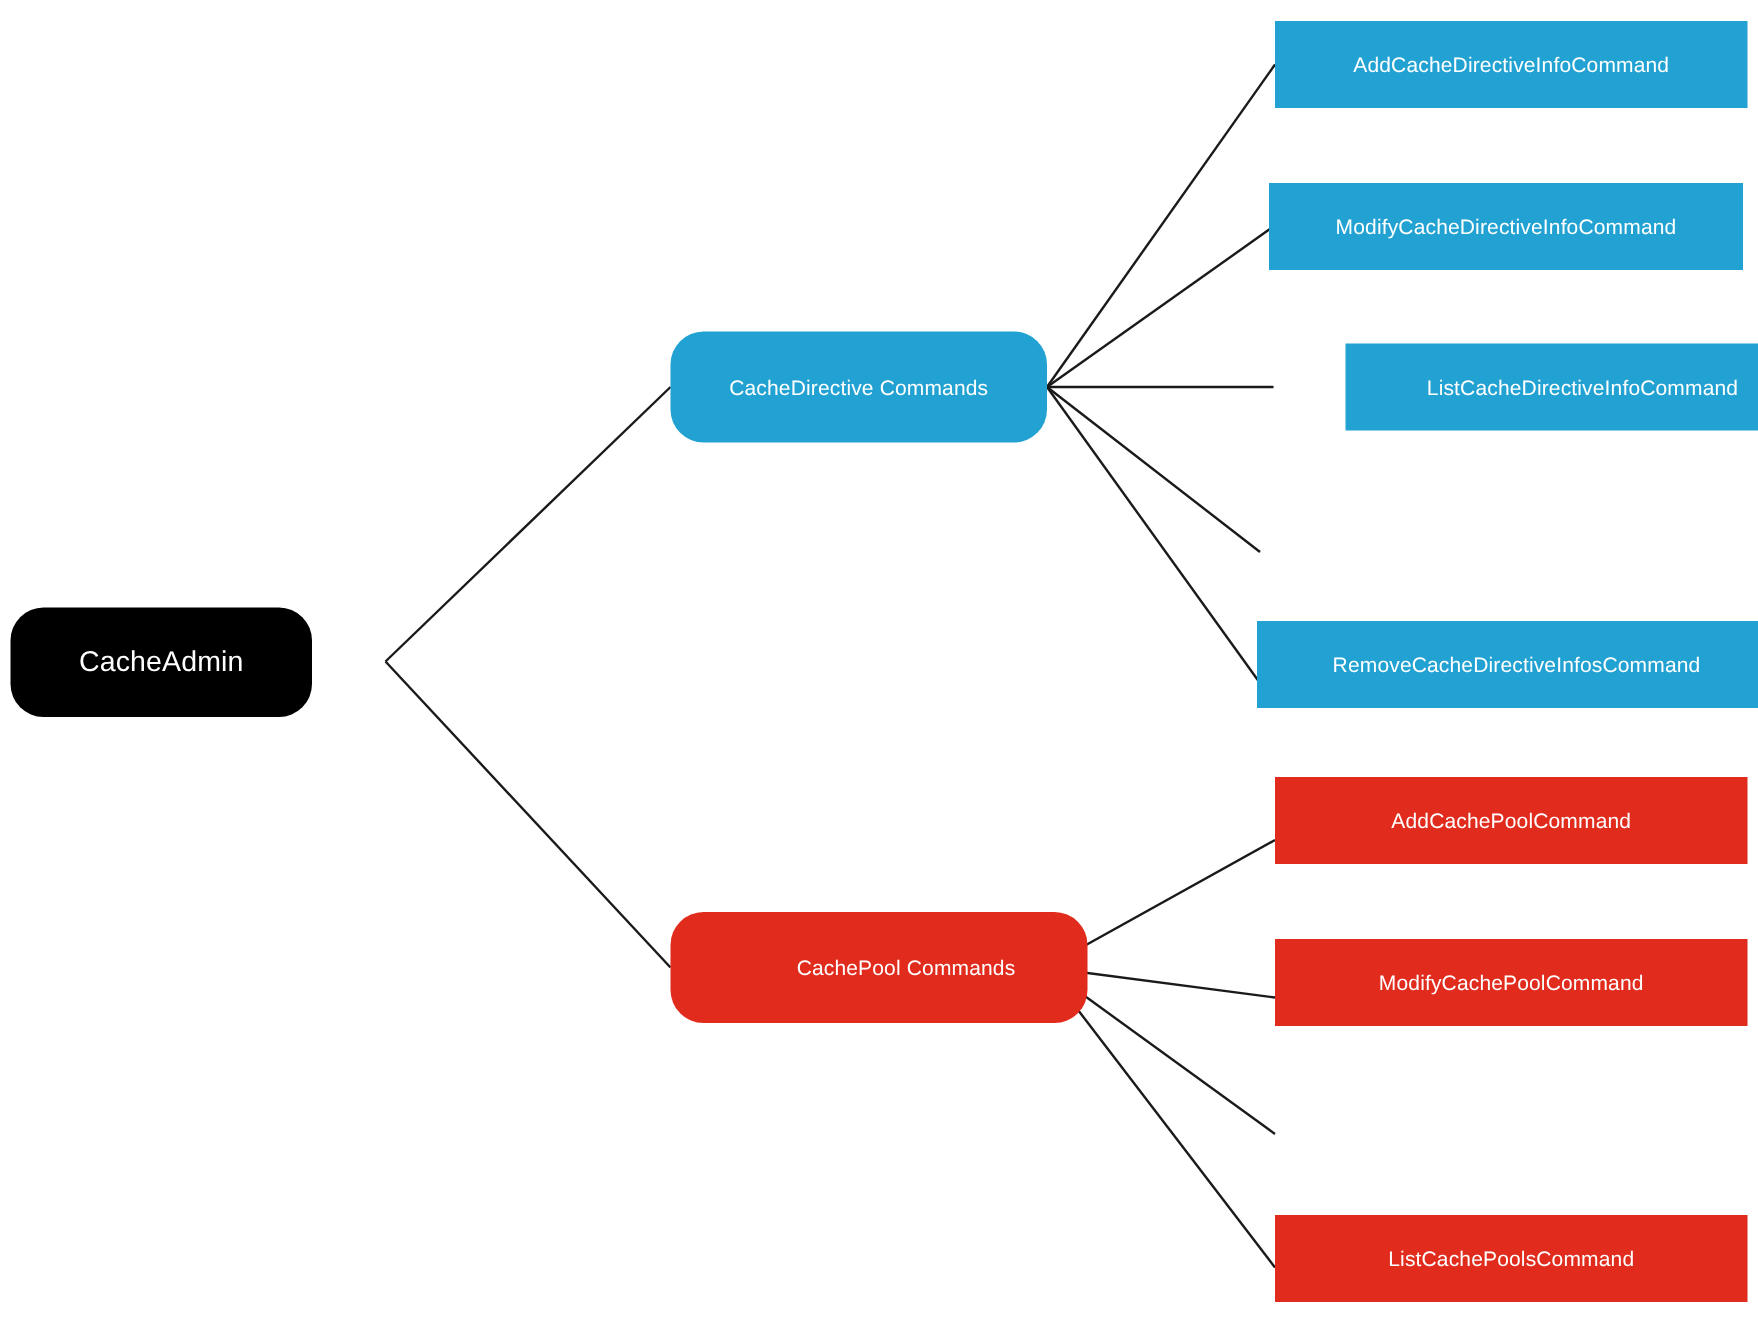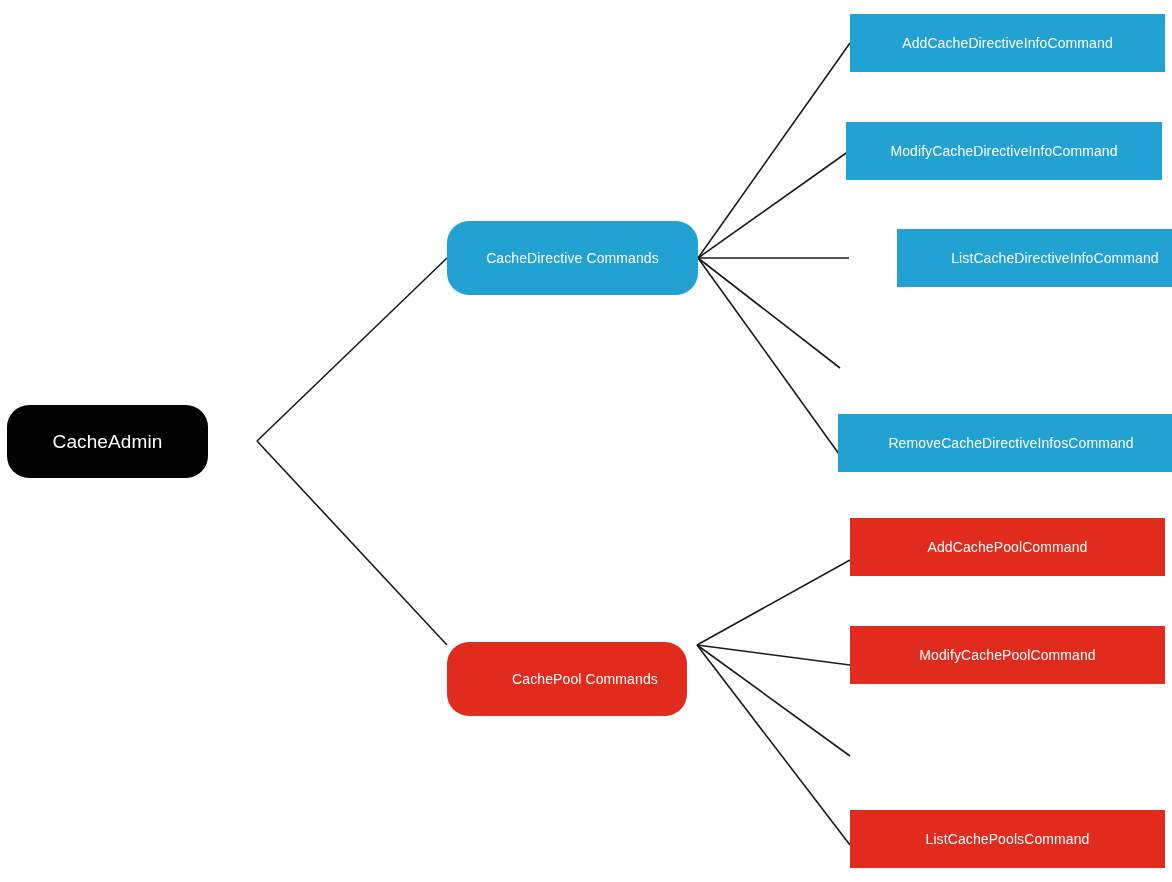--- a/index.html
+++ b/index.html
@@ -87,21 +87,21 @@
   </svg>
 
   <div class="node root" style="left:7px; top:405px; width:201px; height:73px;">
     <span>CacheAdmin</span>
   </div>
 
   <div class="node branch-blue" style="left:447px; top:221px; width:251px; height:74px;">
     <span>CacheDirective Commands</span>
   </div>
 
-  <div class="node branch-red" style="left:447px; top:642px; width:240px; height:74px;padding-left:36px;">
+  <div class="node branch-red" style="left:447px; top:608px; width:278px; height:74px;padding-left:36px;">
     <span>CachePool Commands</span>
   </div>
 
   <div class="node leaf-blue" style="left:850px; top:14px; width:315px; height:58px;">
     <span>AddCacheDirectiveInfoCommand</span>
   </div>
 
   <div class="node leaf-blue" style="left:846px; top:122px; width:316px; height:58px;">
     <span>ModifyCacheDirectiveInfoCommand</span>
   </div>

